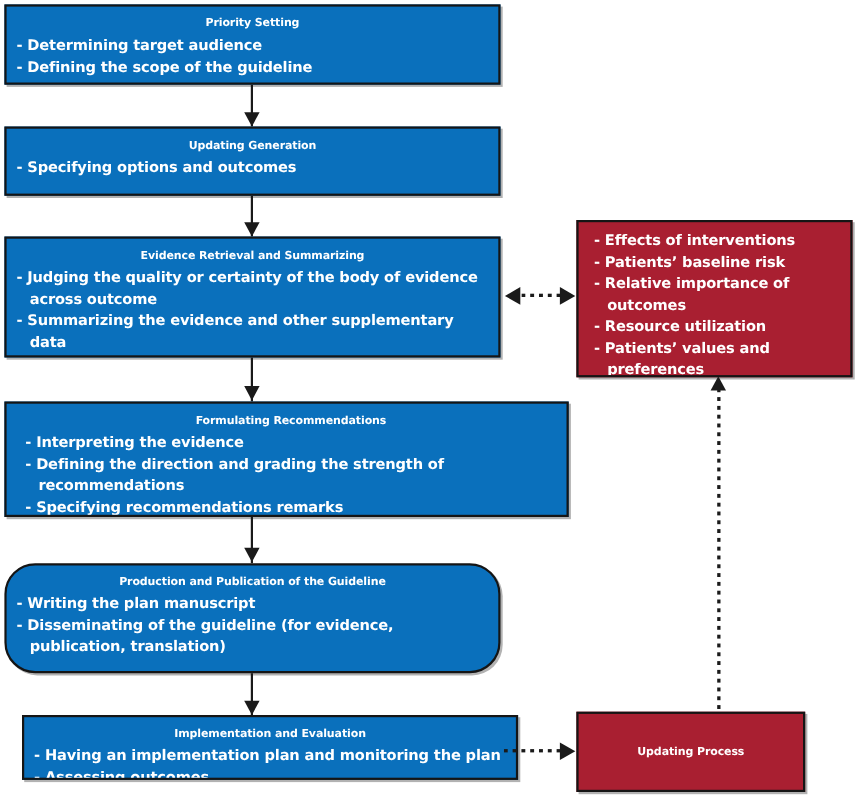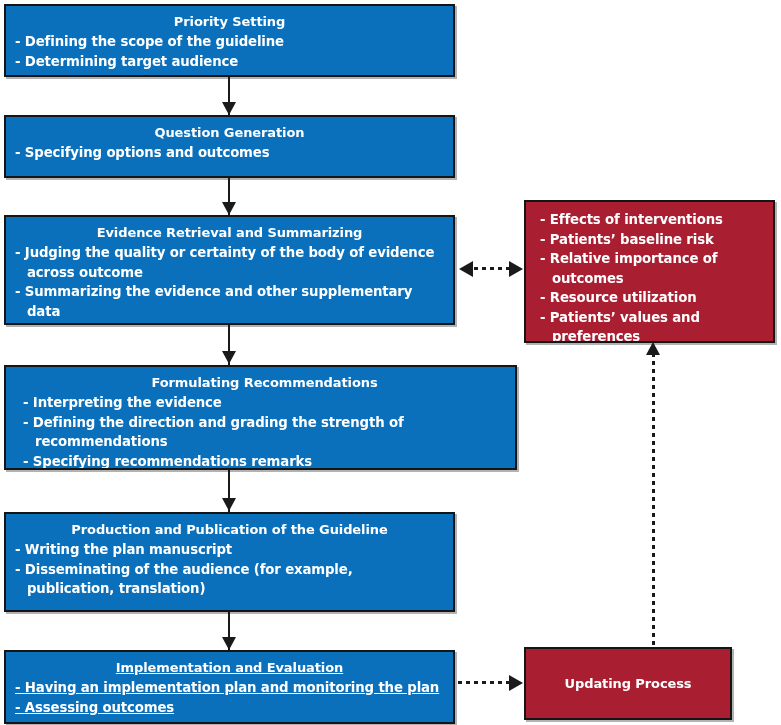--- a/index.html
+++ b/index.html
@@ -25,21 +25,21 @@
     color: #ffffff;
     padding: 5px 9px 6px 9px;
     overflow: hidden;
   }
   .box.blue { background: #0a70bc; }
   .box.red  { background: #a91f31; }
 
   .box-title {
     text-align: center;
     font-weight: bold;
-    font-size: 13px;
+    font-size: 10px;
     line-height: 19px;
     letter-spacing: -0.1px;
     margin: 1px 0 1px 0;
     white-space: nowrap;
   }
 
   .bullets {
     list-style: none;
     margin: 0;
     padding: 0;
@@ -116,32 +116,32 @@
   }
 </style>
 </head>
 <body>
 
 <div id="canvas">
 
   <div class="box blue" style="left:4px; top:4px; width:451px; height:73px;">
     <div class="box-title">Priority Setting</div>
     <ul class="bullets">
+      <li>Determining target audience</li>
       <li>Defining the scope of the guideline</li>
-      <li>Determining target audience</li>
     </ul>
   </div>
 
   <div class="conn">
     <div class="vline" style="left:228px; top:77px; height:38px;"></div>
     <div class="arrow-down" style="left:222px; top:102px;"></div>
   </div>
 
   <div class="box blue" style="left:4px; top:115px; width:451px; height:63px;">
-    <div class="box-title">Question Generation</div>
+    <div class="box-title">Updating Generation</div>
     <ul class="bullets">
       <li>Specifying options and outcomes</li>
     </ul>
   </div>
 
   <div class="conn">
     <div class="vline" style="left:228px; top:178px; height:37px;"></div>
     <div class="arrow-down" style="left:222px; top:202px;"></div>
   </div>
 
@@ -166,34 +166,34 @@
       <li>Defining the direction and grading the strength of recommendations</li>
       <li>Specifying recommendations remarks</li>
     </ul>
   </div>
 
   <div class="conn">
     <div class="vline" style="left:228px; top:470px; height:42px;"></div>
     <div class="arrow-down" style="left:222px; top:498px;"></div>
   </div>
 
-  <div class="box blue" style="left:4px; top:512px; width:451px; height:100px;">
+  <div class="box blue" style="left:4px; top:512px; width:451px; height:100px;border-radius:28px;">
     <div class="box-title">Production and Publication of the Guideline</div>
     <ul class="bullets">
       <li>Writing the plan manuscript</li>
-      <li>Disseminating of the audience (for example, publication, translation)</li>
+      <li>Disseminating of the guideline (for evidence, publication, translation)</li>
     </ul>
   </div>
 
   <div class="conn">
     <div class="vline" style="left:228px; top:612px; height:38px;"></div>
     <div class="arrow-down" style="left:222px; top:637px;"></div>
   </div>
 
-  <div class="box blue" style="left:4px; top:650px; width:451px; height:74px;text-decoration:underline;">
+  <div class="box blue" style="left:20px; top:650px; width:451px; height:59px;">
     <div class="box-title">Implementation and Evaluation</div>
     <ul class="bullets">
       <li>Having an implementation plan and monitoring the plan</li>
       <li>Assessing outcomes</li>
     </ul>
   </div>
 
   <div class="box red" style="left:524px; top:200px; width:251px; height:143px; padding-top:8px; padding-left:14px;">
     <ul class="bullets">
       <li>Effects of interventions</li>

